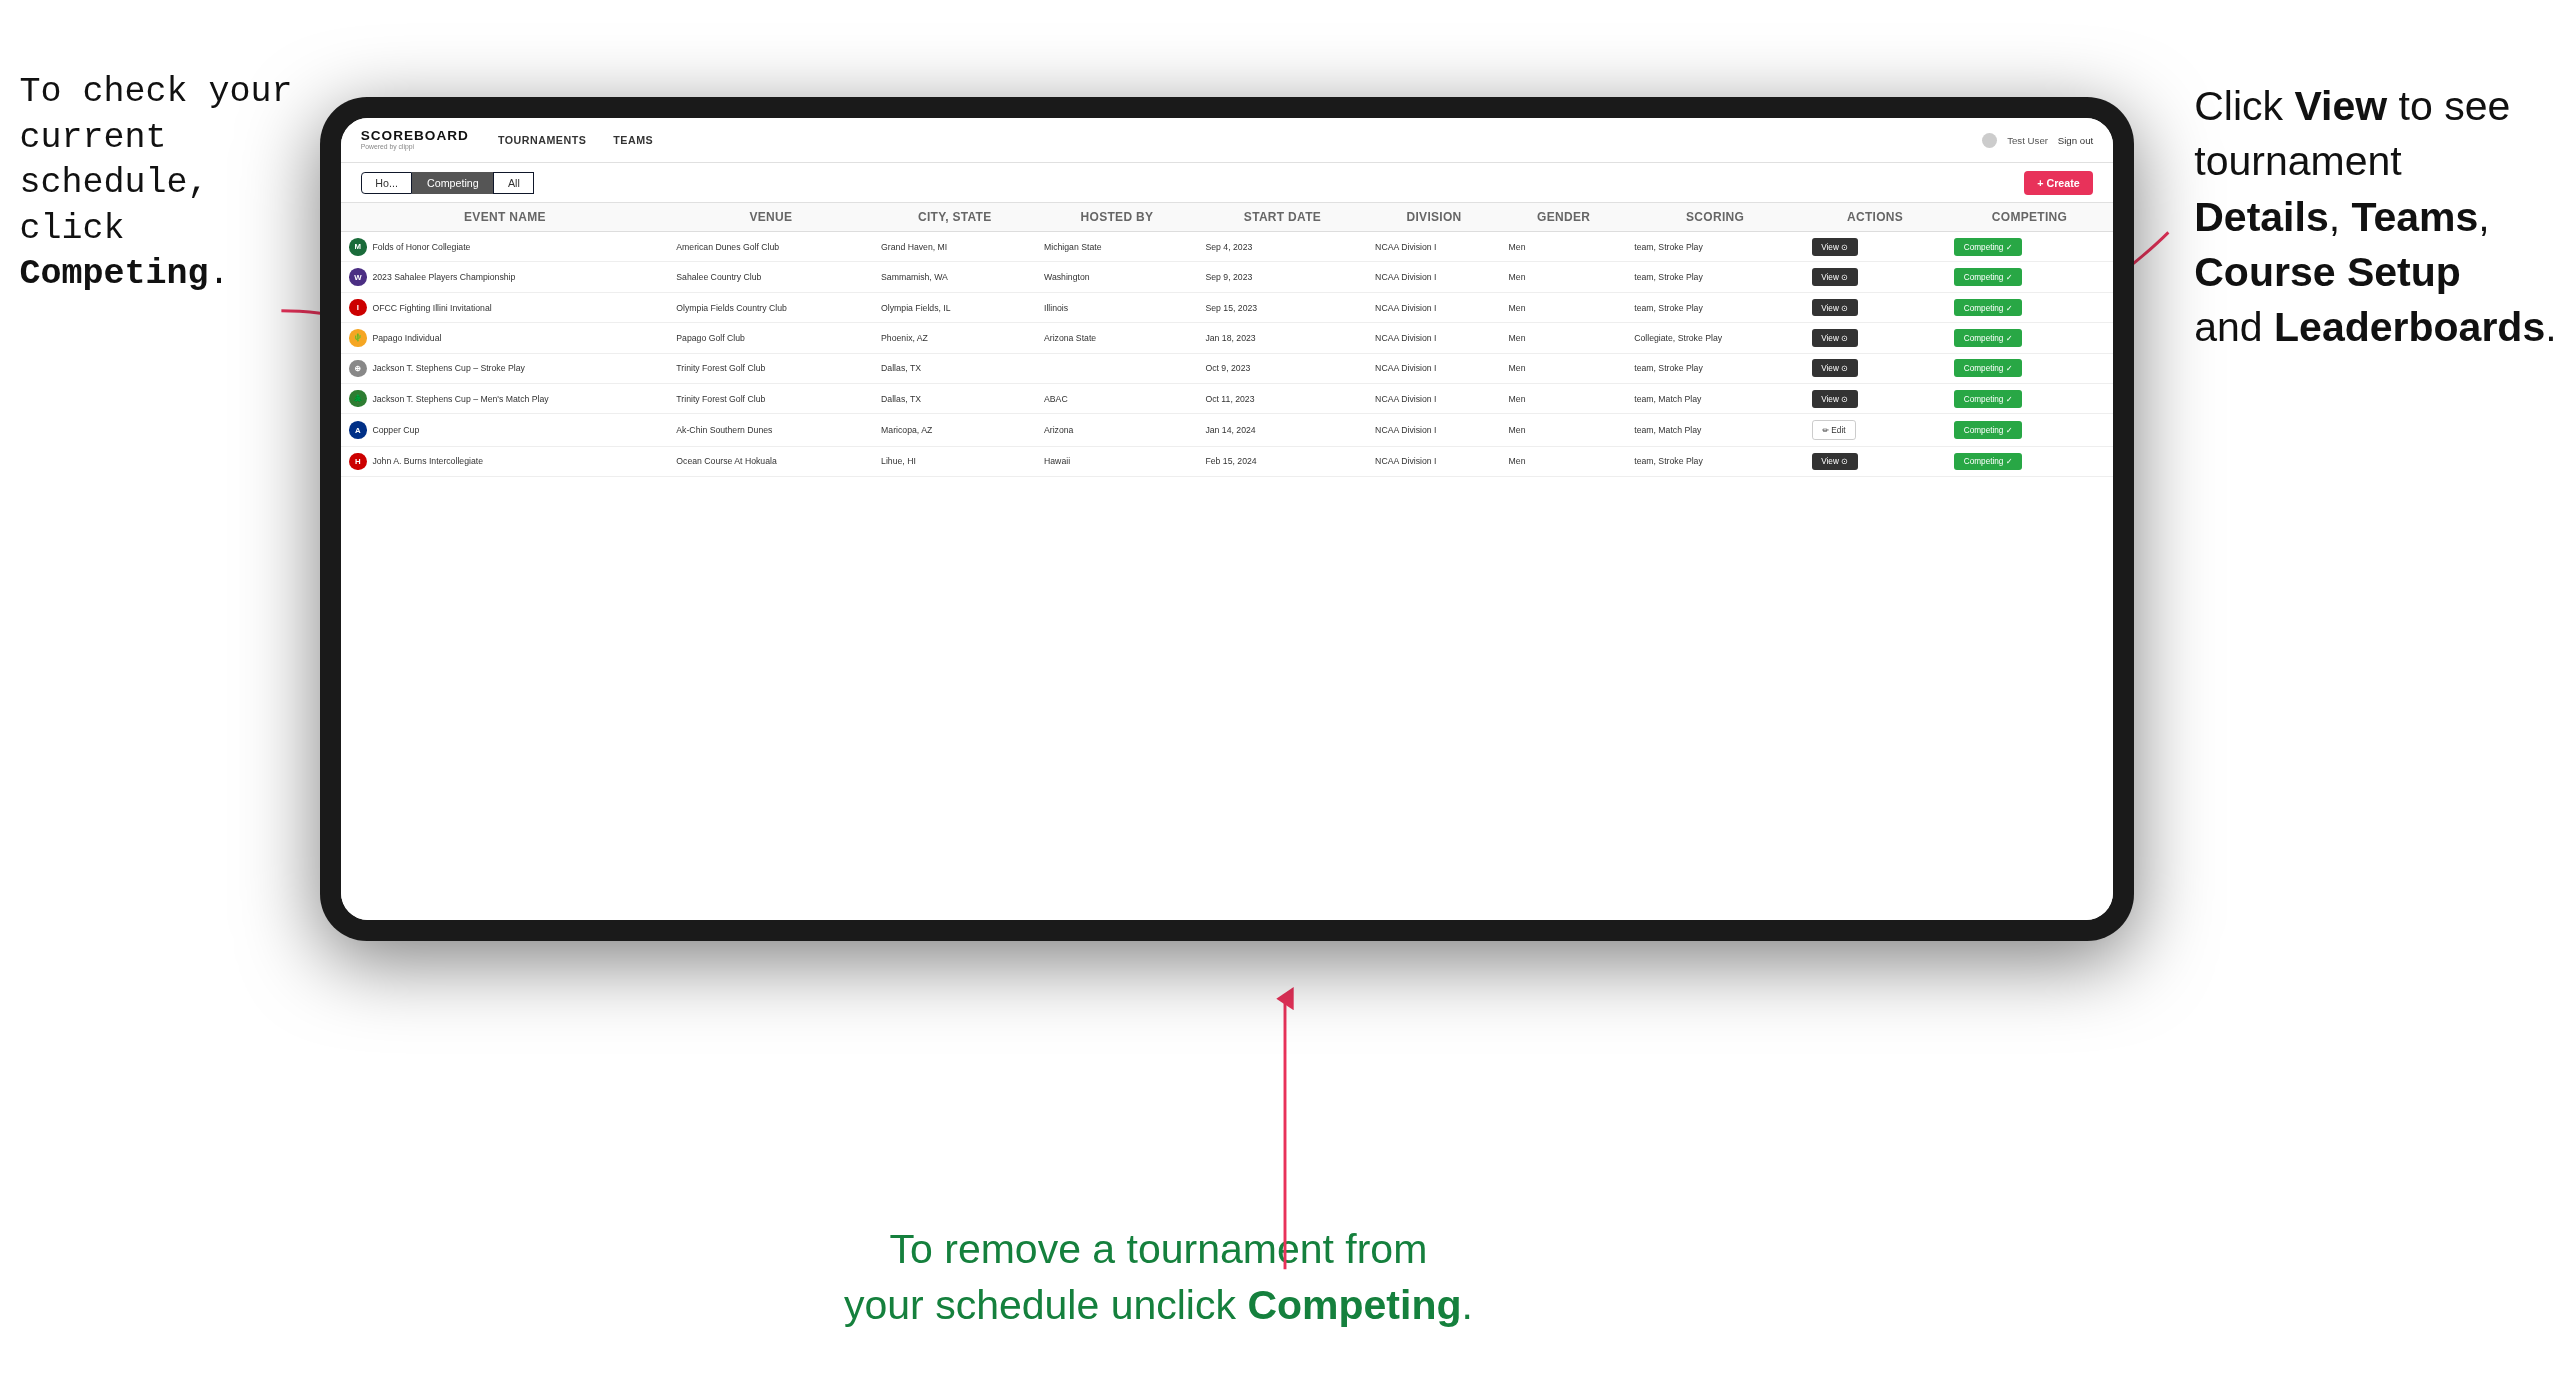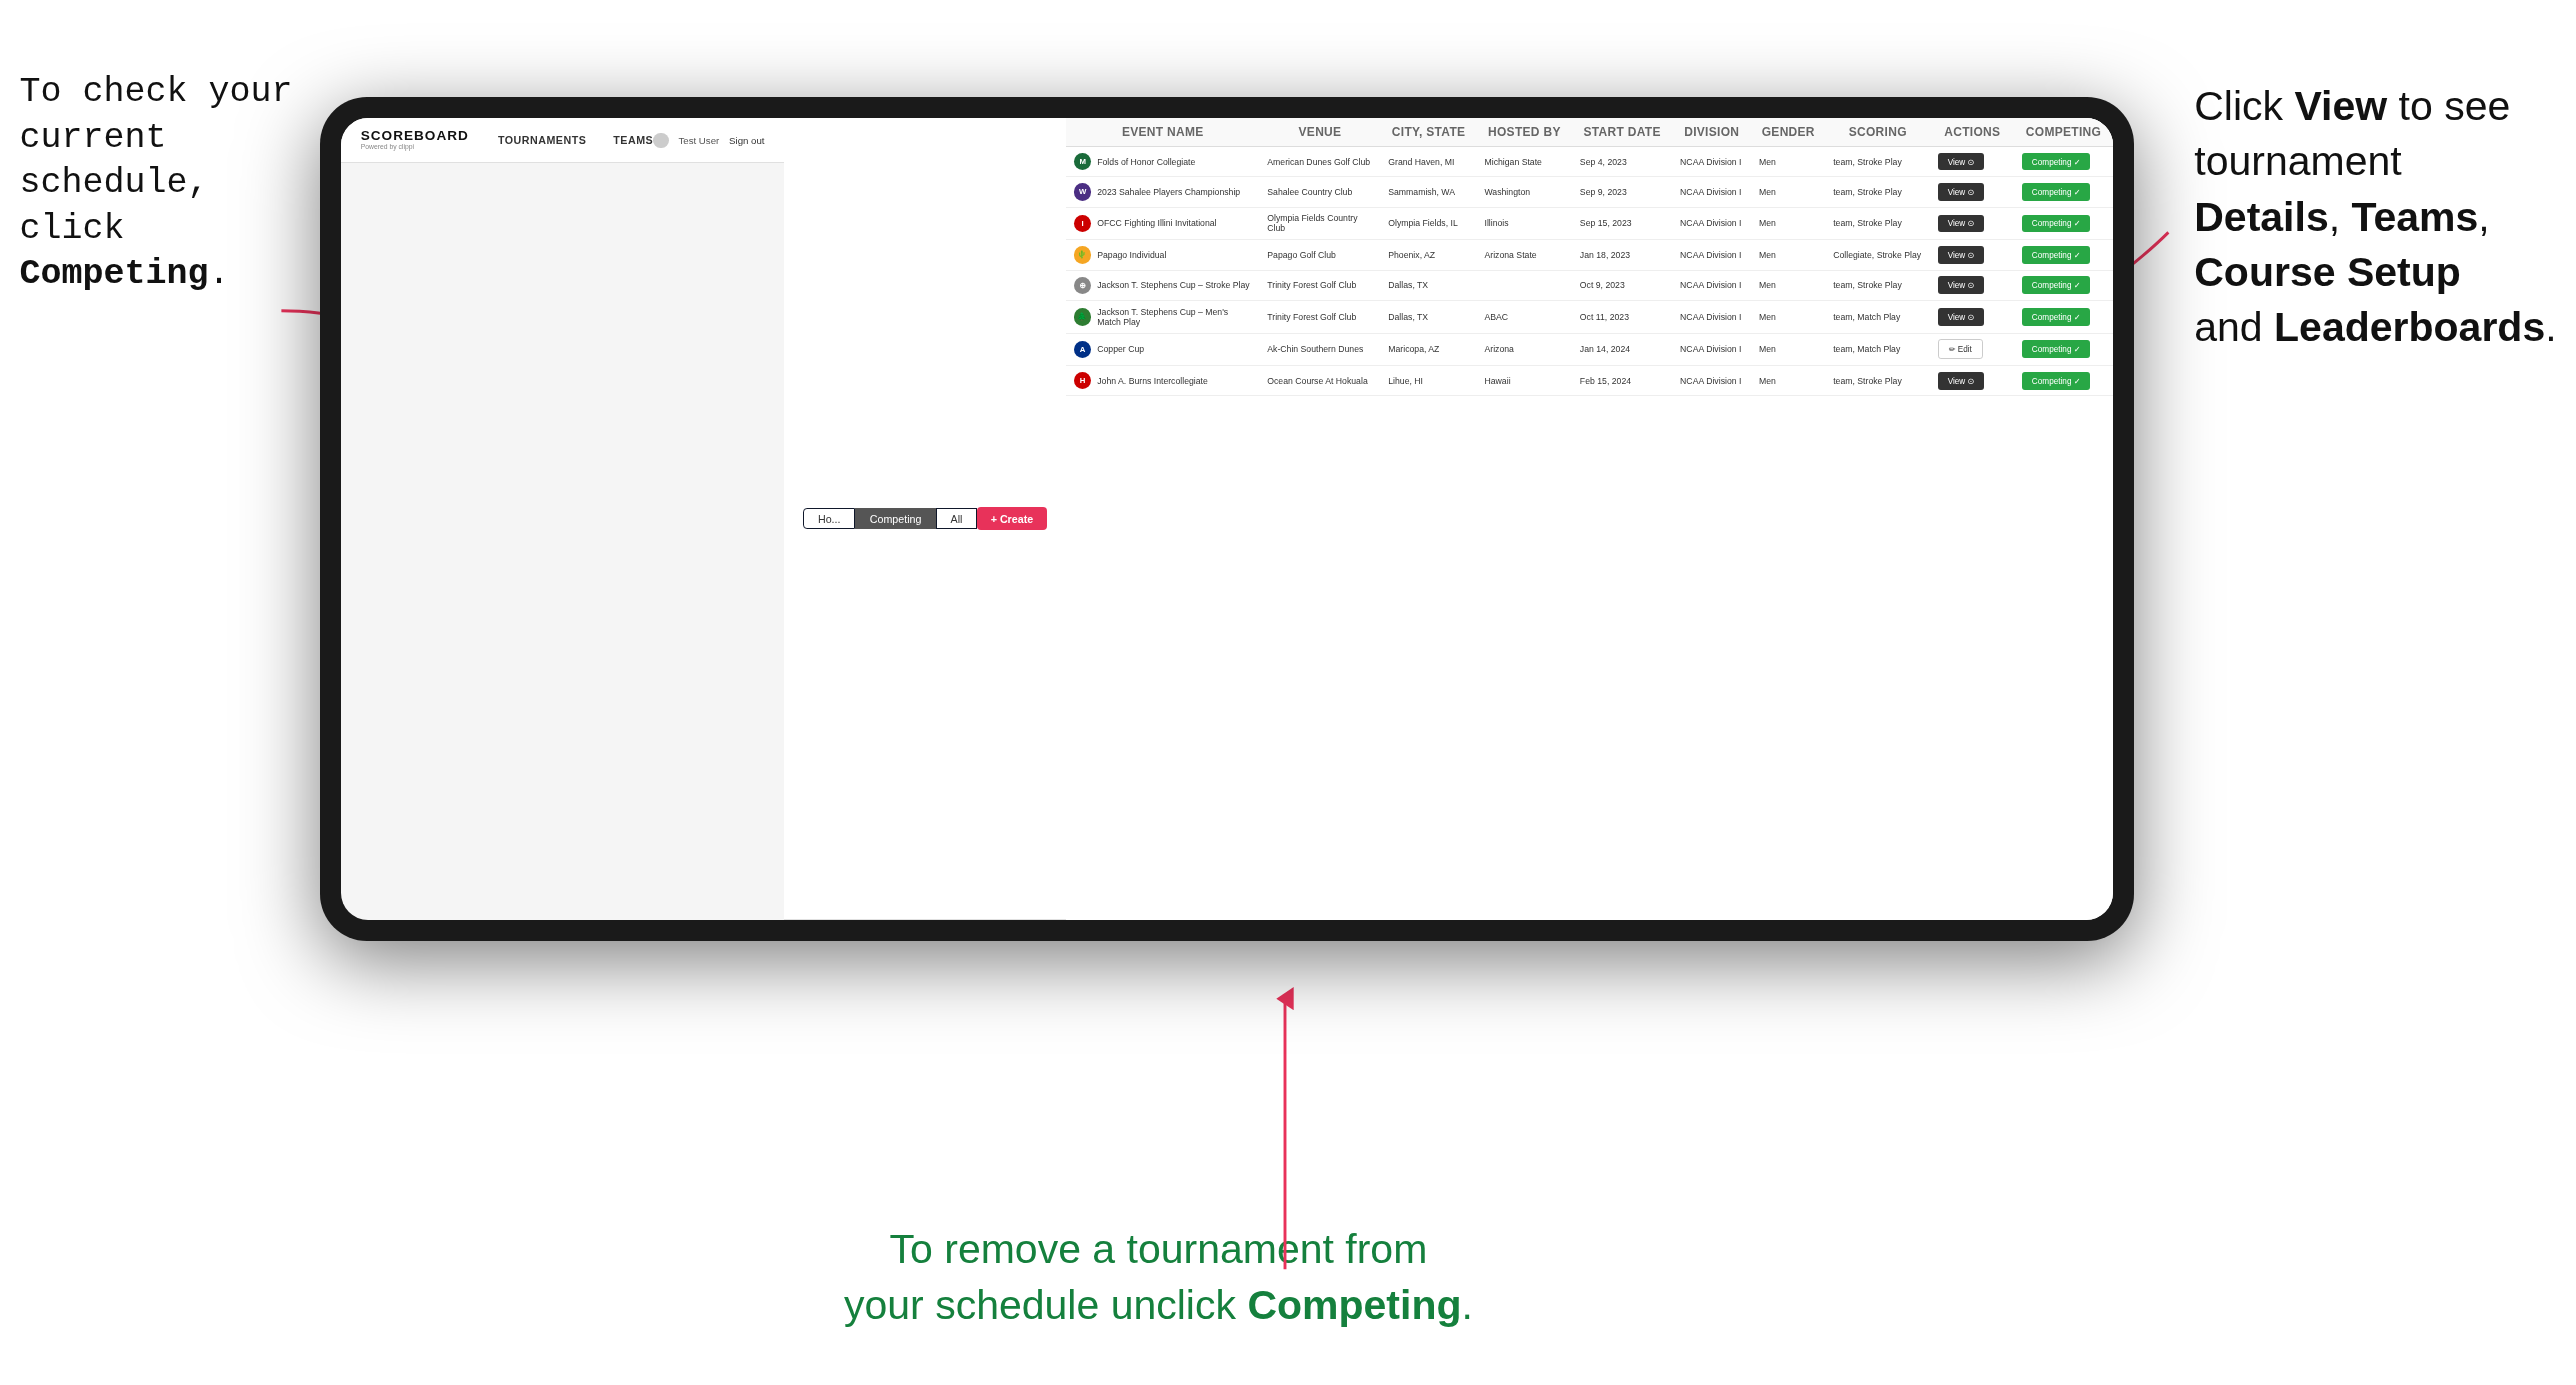--- a/index.html
+++ b/index.html
@@ -61,21 +61,21 @@
       box-shadow: 0 19.4px 78px rgba(0,0,0,0.5);
       padding: 21.3px;
     }
     .tablet-screen {
       width: 100%;
       height: 100%;
       background: #f5f5f5;
       border-radius: 27px;
       overflow: hidden;
       display: flex;
-      flex-direction: row;
+      flex-direction: column;
     }
 
     
     .nav-bar {
       background: #ffffff;
       height: 45px;
       display: flex;
       align-items: center;
       padding: 0 19.4px;
       border-bottom: 1px solid #e0e0e0;

